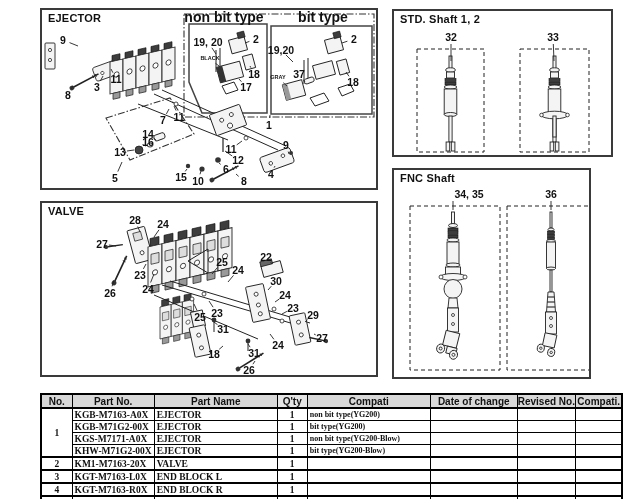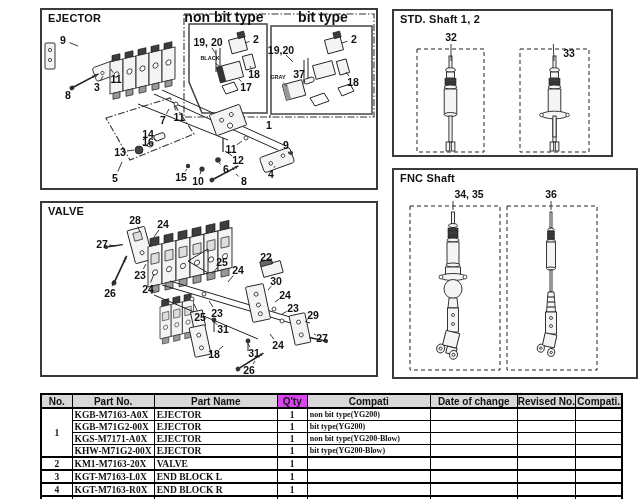--- a/index.html
+++ b/index.html
@@ -2,21 +2,21 @@
 <html><head>
 <meta charset="utf-8">
 <style>
   html,body{margin:0;padding:0;background:#fff}
   .page{position:relative;width:643px;height:499px;background:#ffffff;overflow:hidden;
         font-family:"Liberation Sans",sans-serif;color:#111}
   .panel{position:absolute;border:2px solid #3a3a3a;background:#fff;box-sizing:border-box;overflow:hidden}
   #p-ejector{left:40px;top:8px;width:338px;height:182px}
   #p-valve{left:40px;top:201px;width:338px;height:176px}
   #p-std{left:392px;top:9px;width:221px;height:148px}
-  #p-fnc{left:392px;top:168px;width:246px;height:211px}
+  #p-fnc{left:392px;top:168px;width:199px;height:211px}
   .panel-title{position:absolute;top:2px;left:6px;font-weight:bold;font-size:11px;letter-spacing:.2px;z-index:5}
   svg.diagram{position:absolute;left:0;top:0}
   .callout{position:absolute;transform:translate(-50%,-50%);font-weight:bold;font-size:10.5px;
            line-height:1;white-space:nowrap;z-index:6}
   .callout.small{font-size:5.5px;letter-spacing:0}
   .boxlabel{position:absolute;transform:translate(-50%,-50%);font-weight:bold;font-size:14px;white-space:nowrap;z-index:6}
   .part{fill:#f4f4f4;stroke:#222;stroke-width:.9}
   .hole{fill:#fff;stroke:#222;stroke-width:.8}
   .dark{fill:#3d3d3d;stroke:#111;stroke-width:.6}
   .thin{stroke:#222;stroke-width:1;fill:none}
@@ -373,21 +373,21 @@
           <use href="#shaft-std"></use>
         </g>
       <ellipse cx="160.5" cy="104" rx="13.5" ry="3.8" class="part"></ellipse>
       <circle cx="147.5" cy="104" r="1.8" class="hole"></circle>
         <circle cx="173.5" cy="104" r="1.8" class="hole"></circle>
       <rect x="158.9" y="105" width="3.2" height="21" class="part"></rect>
     <line x1="57.0" y1="33.0" x2="57" y2="50" stroke="#222222" stroke-width="0.9"></line>
         <line x1="159.3" y1="33.0" x2="160" y2="50" stroke="#222222" stroke-width="0.9"></line>
       </svg>
   <span class="callout" style="left: 57px; top: 26px;">32</span>
-      <span class="callout" style="left: 159px; top: 42px; margin-left: 16px;">33</span>
+      <span class="callout" style="left: 159px; top: 26px;">33</span>
     </div>
 
   <div class="panel" id="p-fnc">
     <span class="panel-title">FNC Shaft</span>
     <svg class="diagram" width="217" height="207" viewBox="0 0 217 207">
       <rect x="16" y="36" width="90" height="164" class="dashed"></rect>
       <rect x="113" y="36" width="90" height="164" class="dashed"></rect>
 
       <g transform="translate(59,42)">
         <rect x="-1.5" y="0" width="3" height="12" class="part"></rect>
@@ -459,21 +459,21 @@
         <col style="width:123px">
           <col style="width:87px">
           <col style="width:56px">
           <col style="width:47px">
       </colgroup>
       <thead>
         <tr>
             <th style="background: rgb(216, 216, 216);">No.</th>
             <th style="background: rgb(216, 216, 216);">Part No.</th>
             <th style="background: rgb(216, 216, 216);">Part Name</th>
-            <th style="background: #d946ef; margin-left: 12px;">Q'ty</th>
+            <th style="background: #e5e5e5; margin-left: 12px;">Q'ty</th>
             <th style="background: rgb(216, 216, 216);">Compati</th>
             <th style="background: rgb(216, 216, 216);">Date of change</th>
             <th style="background: rgb(216, 216, 216);">Revised No.</th>
             <th style="background: rgb(216, 216, 216);">Compati.</th>
           </tr>
       </thead>
       <tbody>
           <tr class="group-start">
             <td class="no" rowspan="4">1</td>
             <td class="part">KGB-M7163-A0X</td>

